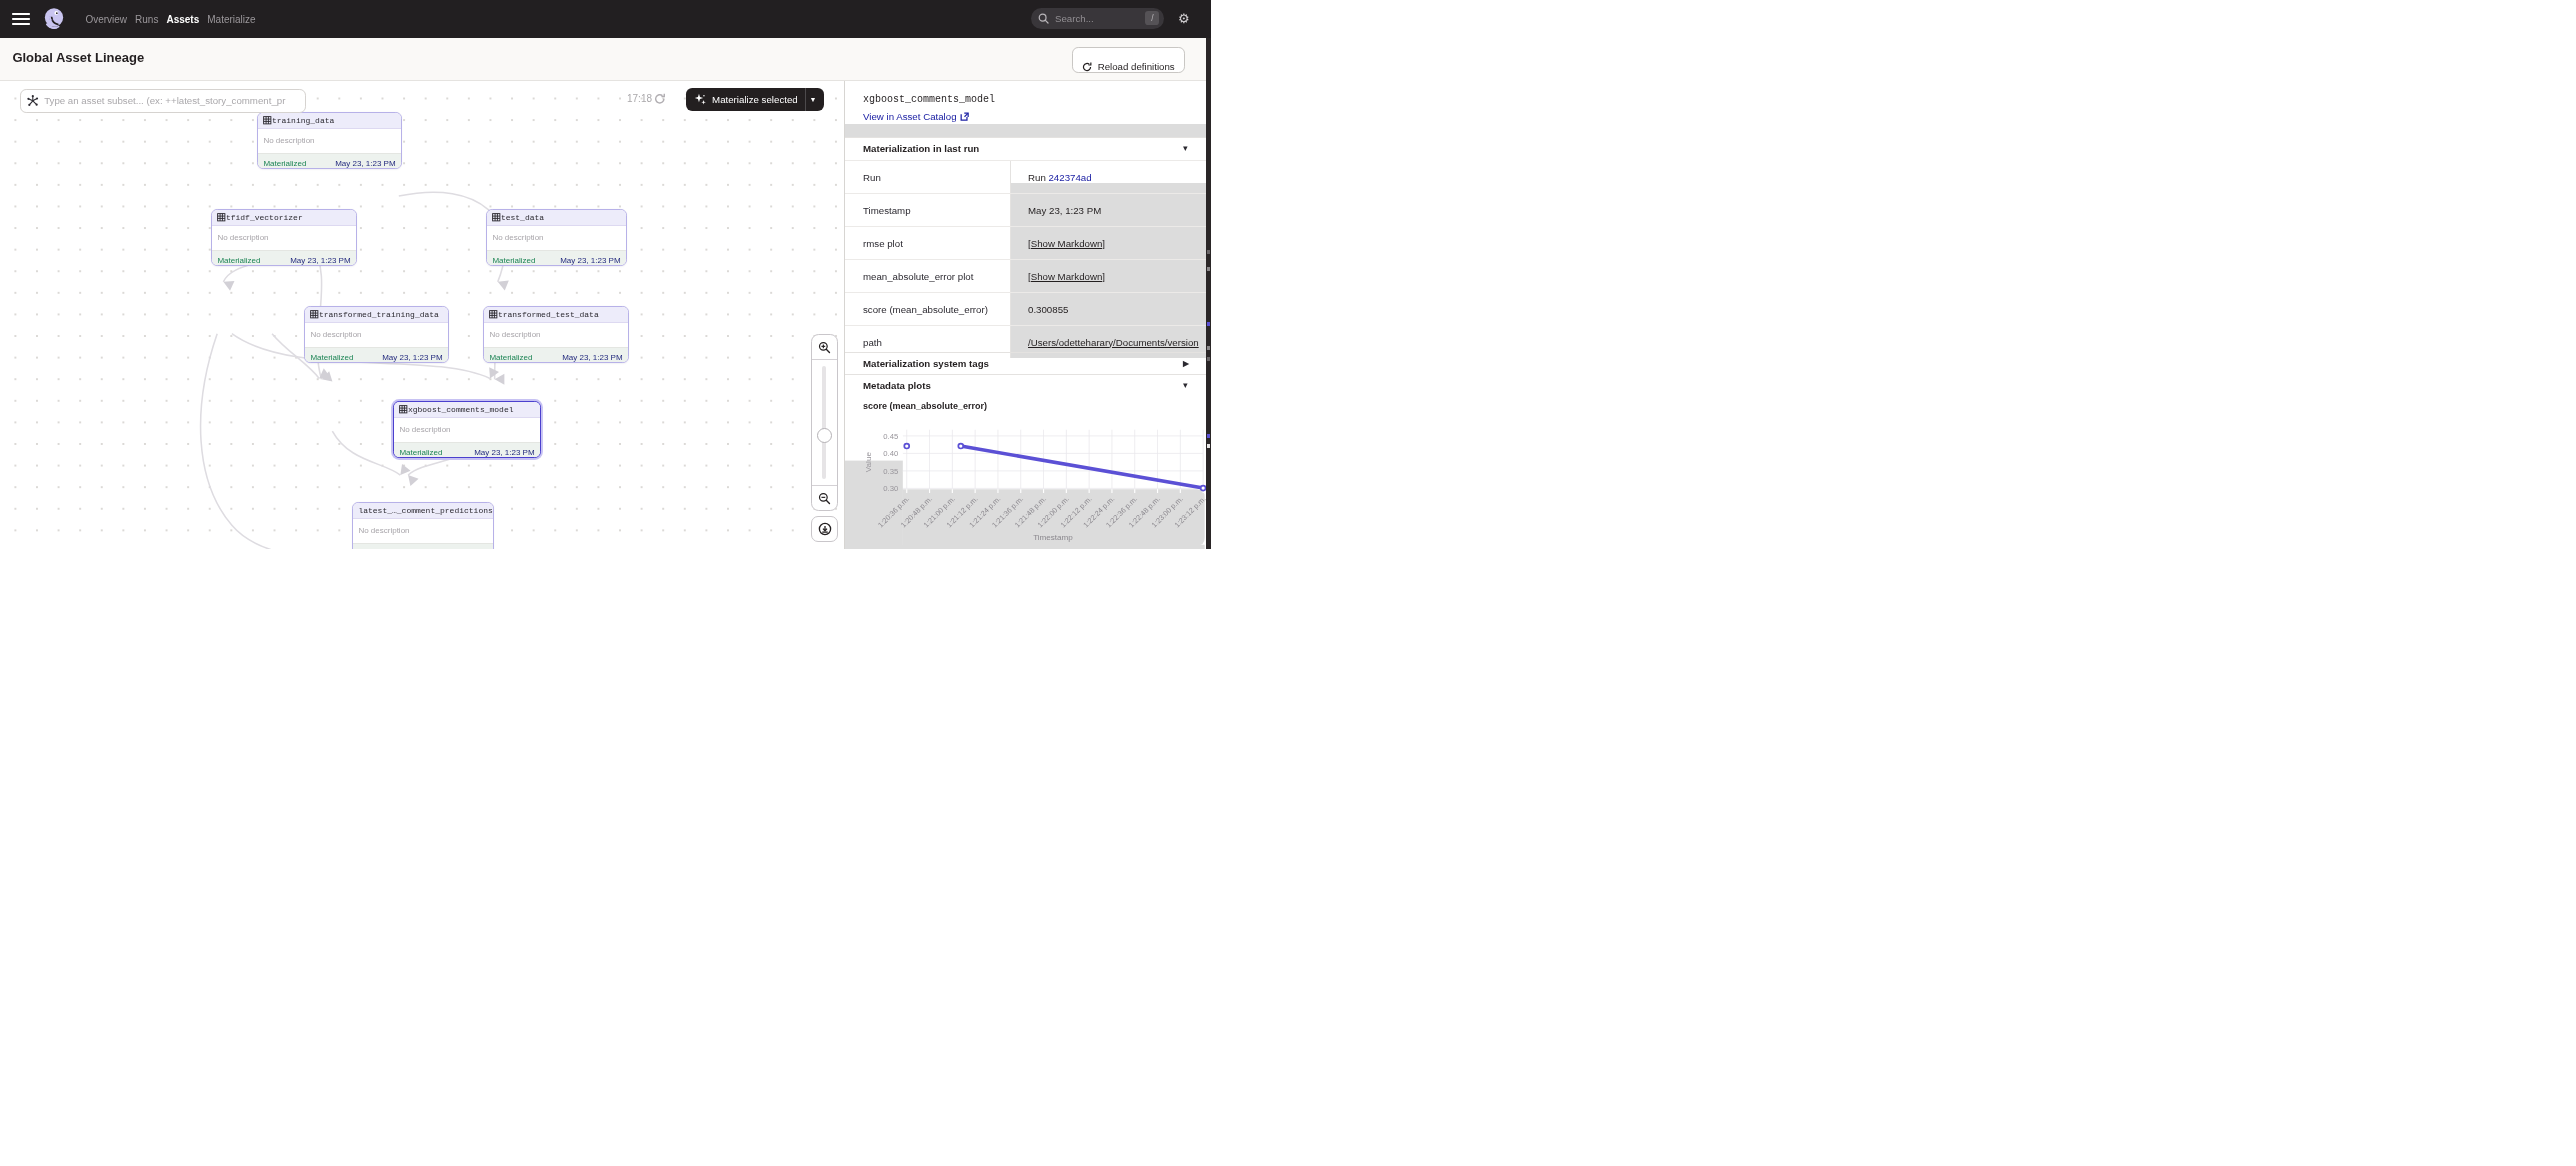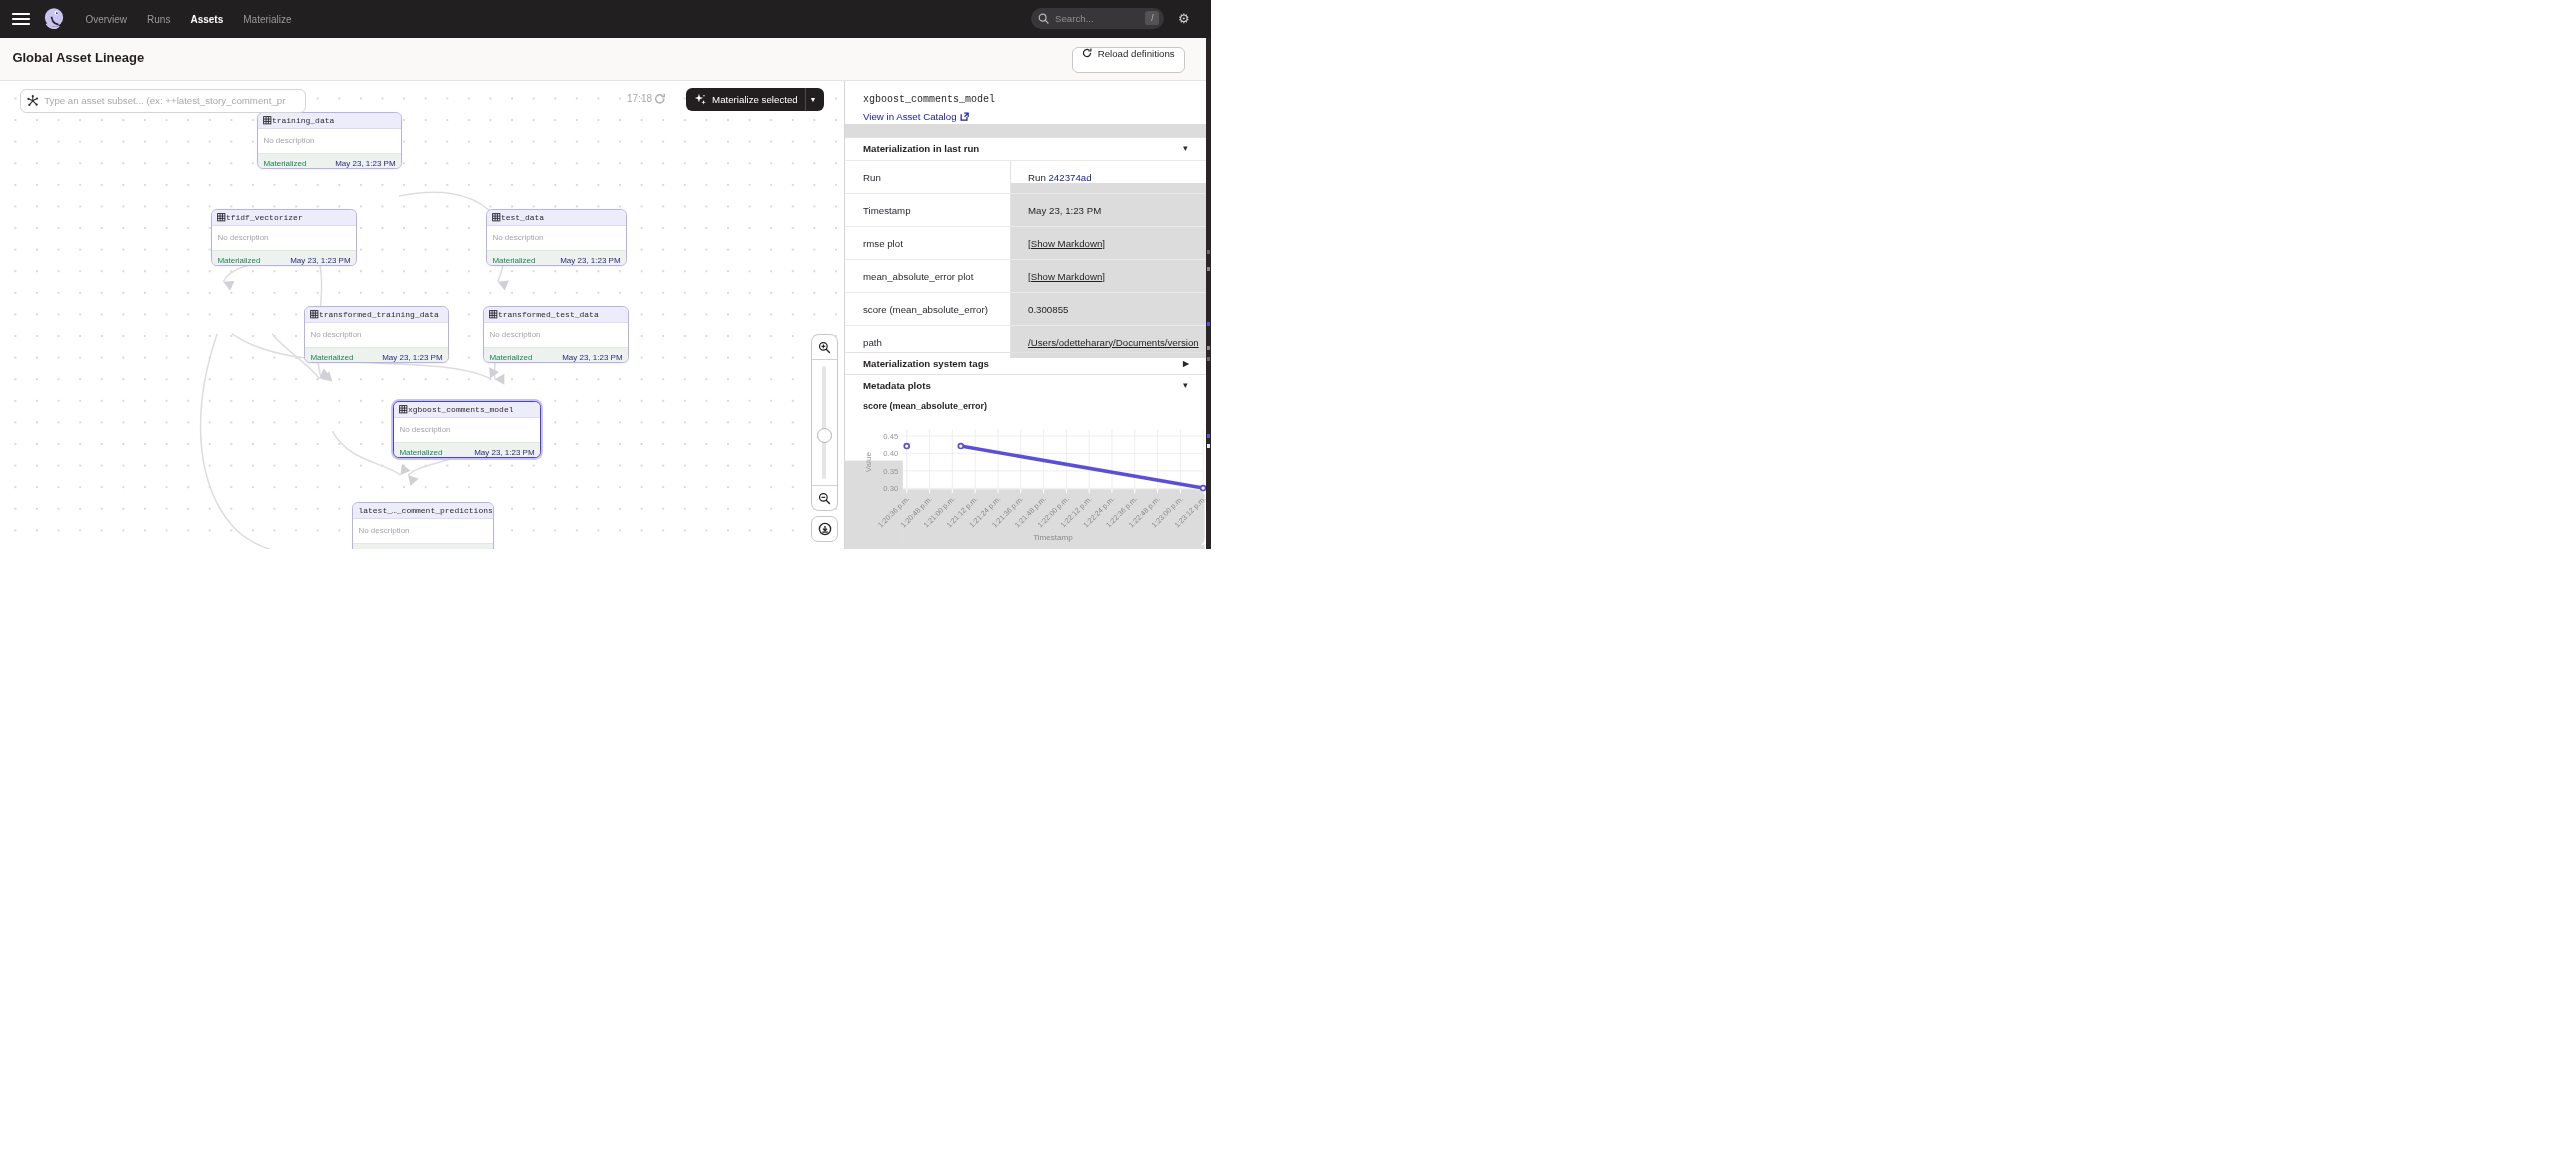--- a/index.html
+++ b/index.html
@@ -7,36 +7,36 @@
        font-family:"Liberation Sans",sans-serif;-webkit-font-smoothing:antialiased;}
   .mono{font-family:"Liberation Mono","DejaVu Sans Mono",monospace;}
 
   
   #topnav{position:absolute;left:0;top:0;width:1211px;height:38px;background:#221f21;
           display:flex;align-items:center;z-index:30;}
   #hamburger{width:18.5px;height:12.4px;margin-left:11.6px;display:flex;flex-direction:column;
              justify-content:space-between;cursor:pointer;}
   #hamburger span{display:block;height:2.3px;background:#fff;border-radius:0.8px;}
   #logo{width:26px;height:26px;margin-left:10.8px;}
-  .navtabs{display:flex;gap:20px;margin-left:18.5px;}
+  .navtabs{display:flex;gap:8px;margin-left:18.5px;}
   .navtab{font-size:10px;color:#9b979b;cursor:pointer;}
   .navtab.active{color:#ffffff;font-weight:bold;}
   #searchbox{position:absolute;left:1031px;top:7.7px;width:133px;height:21.6px;background:#39363a;
              border-radius:10.8px;display:flex;align-items:center;}
   #searchbox .ph{color:#928f93;font-size:9.7px;margin-left:6.2px;flex:1;}
   #slashkey{width:14px;height:14px;background:#555256;border-radius:3.1px;color:#b9b6ba;
             font-size:8.5px;display:flex;align-items:center;justify-content:center;margin-right:4.6px;}
   #gearbtn{position:absolute;left:1178px;top:11.6px;color:#d2cfd2;font-size:13px;line-height:13px;cursor:pointer;}
 
   
   #pagehead{position:absolute;left:0;top:38px;width:1211px;height:42px;background:#faf9f7;
             border-bottom:0.8px solid #e5e3e0;z-index:20;}
   #pagetitle{position:absolute;left:12.4px;top:12.4px;font-size:13px;font-weight:bold;color:#231f20;}
   #reloadbtn{position:absolute;left:1072px;top:8.5px;height:24px;padding:0 9.3px;background:#ffffff;
-             border:0.8px solid #c9c7c4;border-radius:6.2px;display:flex;align-items:flex-start;gap:5.4px;
+             border:0.8px solid #c9c7c4;border-radius:6.2px;display:flex;align-items:flex-end;gap:5.4px;
              font-size:9.7px;color:#231f20;cursor:pointer;}
 
   
   #canvas{position:absolute;left:0;top:80px;width:844px;height:469px;background:#ffffff;
           background-image:radial-gradient(#dbd9d6 0.9px,transparent 1.1px);
           background-size:21.6px 21.6px;background-position:4.6px 7.7px;overflow:hidden;}
   #edges{position:absolute;left:0;top:0;width:844px;height:549px;pointer-events:none;z-index:1;}
 
   
   .node{position:absolute;border:1.2px solid #b7b1e8;border-radius:6.2px;background:#fff;

